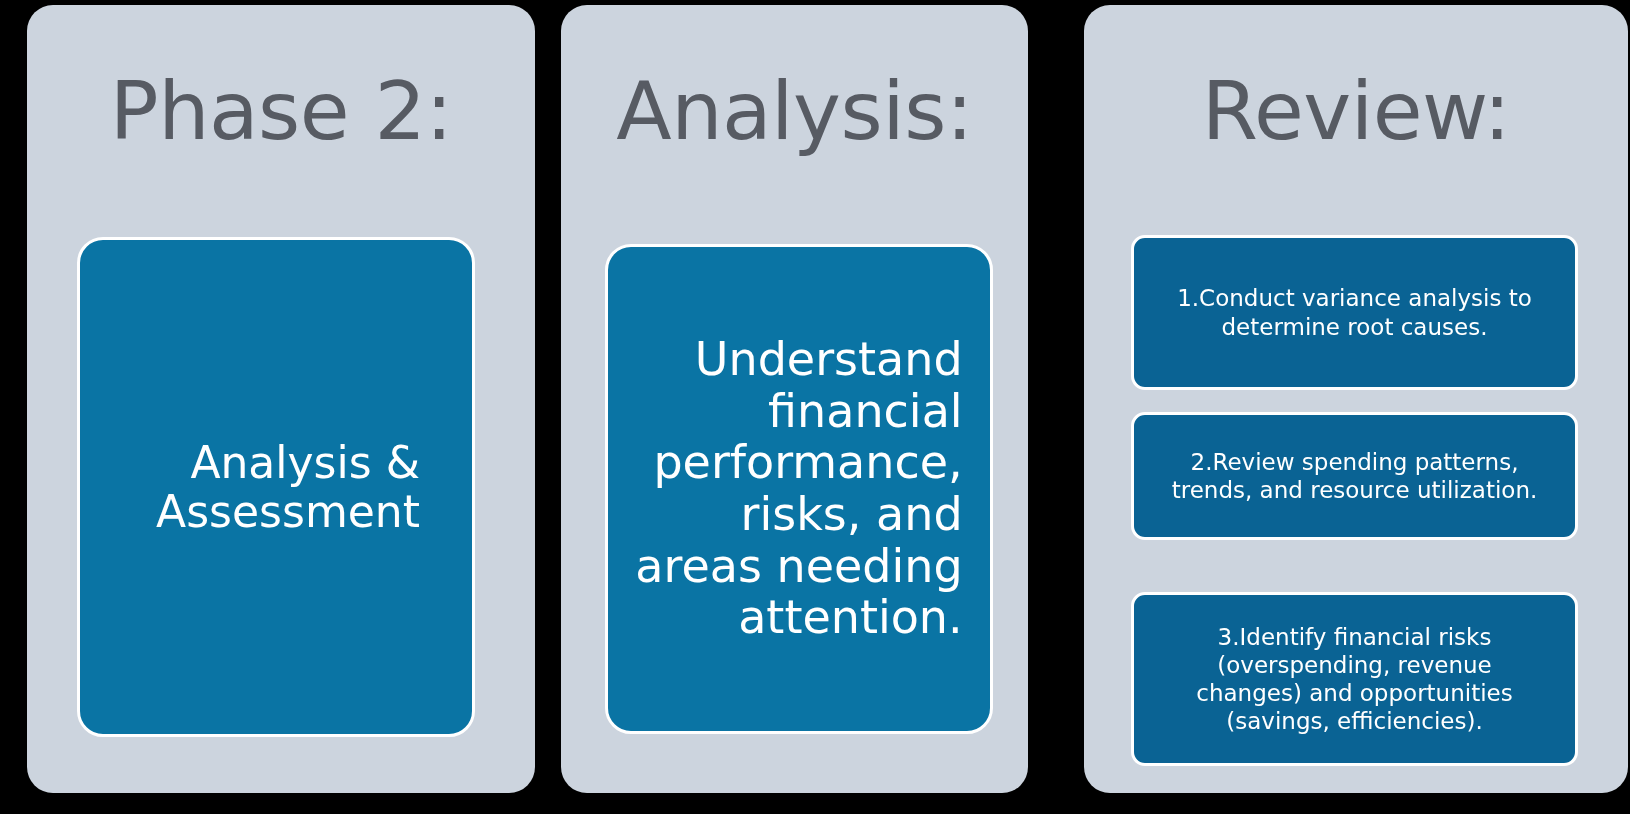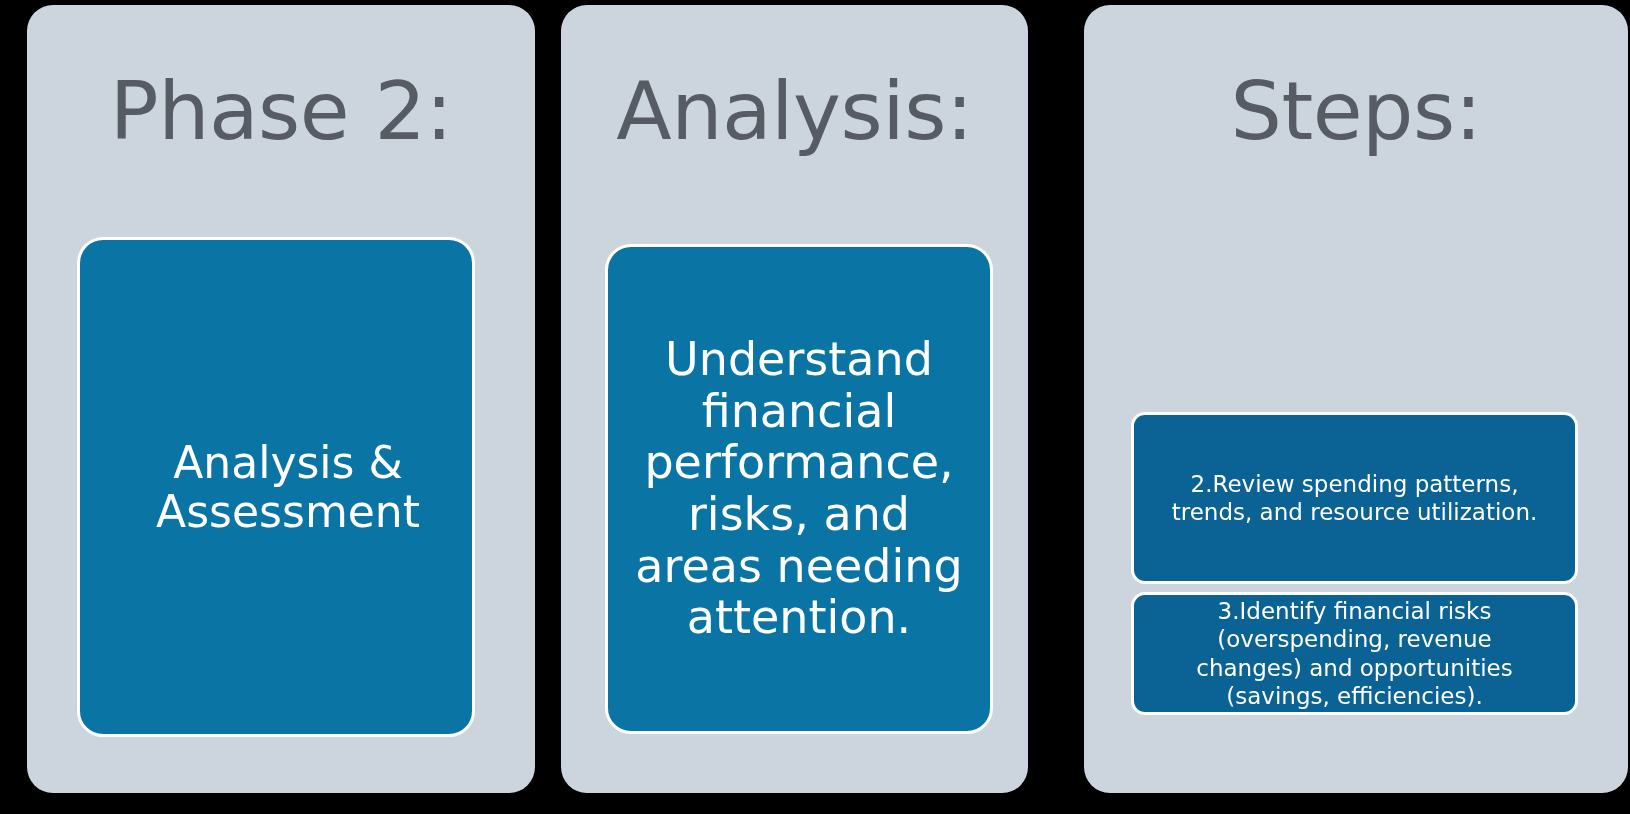--- a/index.html
+++ b/index.html
@@ -55,21 +55,21 @@
 
   
   .blue-box {
     position: absolute;
     background: #0A74A4;
     border: 3px solid #ffffff;
     border-radius: 26px;
     display: flex;
     align-items: center;
     justify-content: center;
-    text-align: center;
+    text-align: right;
     color: #ffffff;
   }
 
   #box-phase-body {
     left: 77px;
     top: 237px;
     width: 398px;
     height: 500px;
     padding-left: 24px;
   }
@@ -110,22 +110,22 @@
   }
   .step-box .step-text {
     font-size: 23px;
     line-height: 1.22;
     font-weight: 400;
     width: 470px;
     white-space: pre-line;
   }
 
   #step-box-1 { top: 235px; height: 155px; }
-  #step-box-2 { top: 412px; height: 172px; }
-  #step-box-3 { top: 592px; height: 123px; justify-content: center; }
+  #step-box-2 { top: 412px; height: 128px; }
+  #step-box-3 { top: 592px; height: 174px; justify-content: center; }
 
   .box-text { white-space: pre-line; }
 </style>
 </head>
 <body>
 
 <div id="board">
 
   <div class="panel" id="panel-phase">
     <div class="col-heading" id="heading-phase">Phase 2:</div>
@@ -143,23 +143,27 @@
   <div class="blue-box" id="box-purpose-body">
     <div class="box-text">Understand
 financial
 performance,
 risks, and
 areas needing
 attention.</div>
   </div>
 
   <div class="panel" id="panel-steps">
-    <div class="col-heading" id="heading-steps">Steps:</div>
+    <div class="col-heading" id="heading-steps">Review:</div>
   </div>
 
+  <div class="step-box" id="step-box-1">
+    <div class="step-text">1.Conduct variance analysis to
+determine root causes.</div>
+  </div>
 
   <div class="step-box" id="step-box-2">
     <div class="step-text">2.Review spending patterns,
 trends, and resource utilization.</div>
   </div>
 
   <div class="step-box" id="step-box-3">
     <div class="step-text">3.Identify financial risks
 (overspending, revenue
 changes) and opportunities

